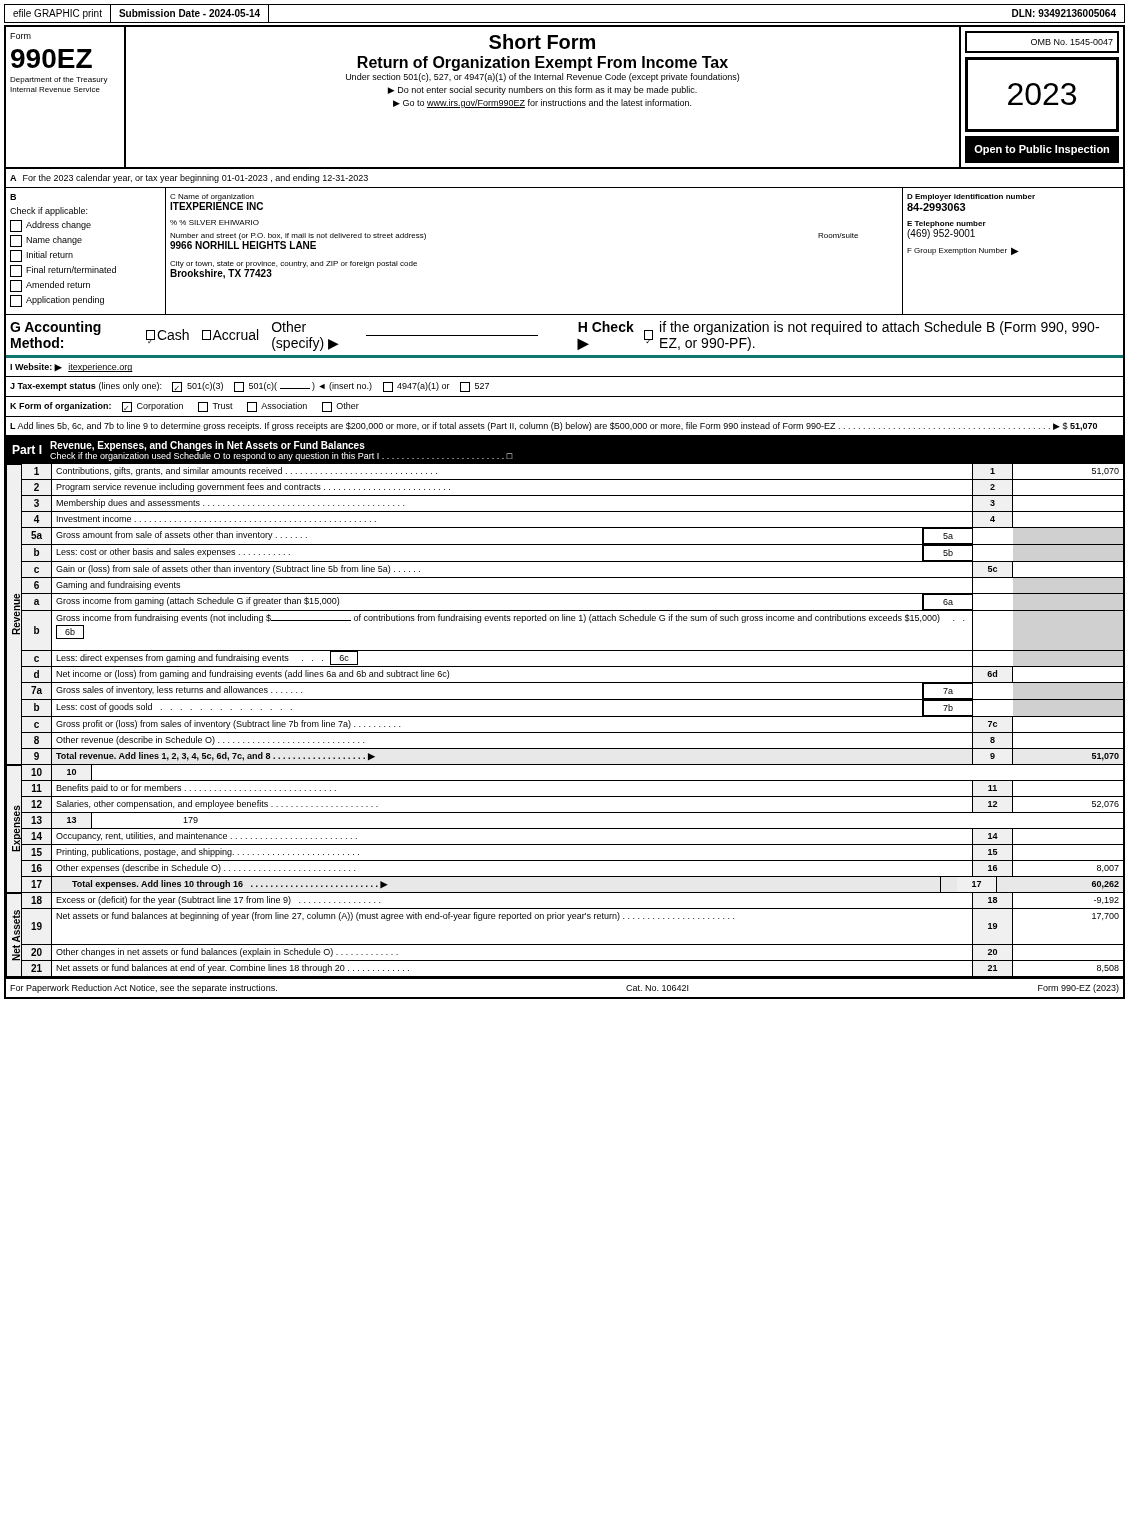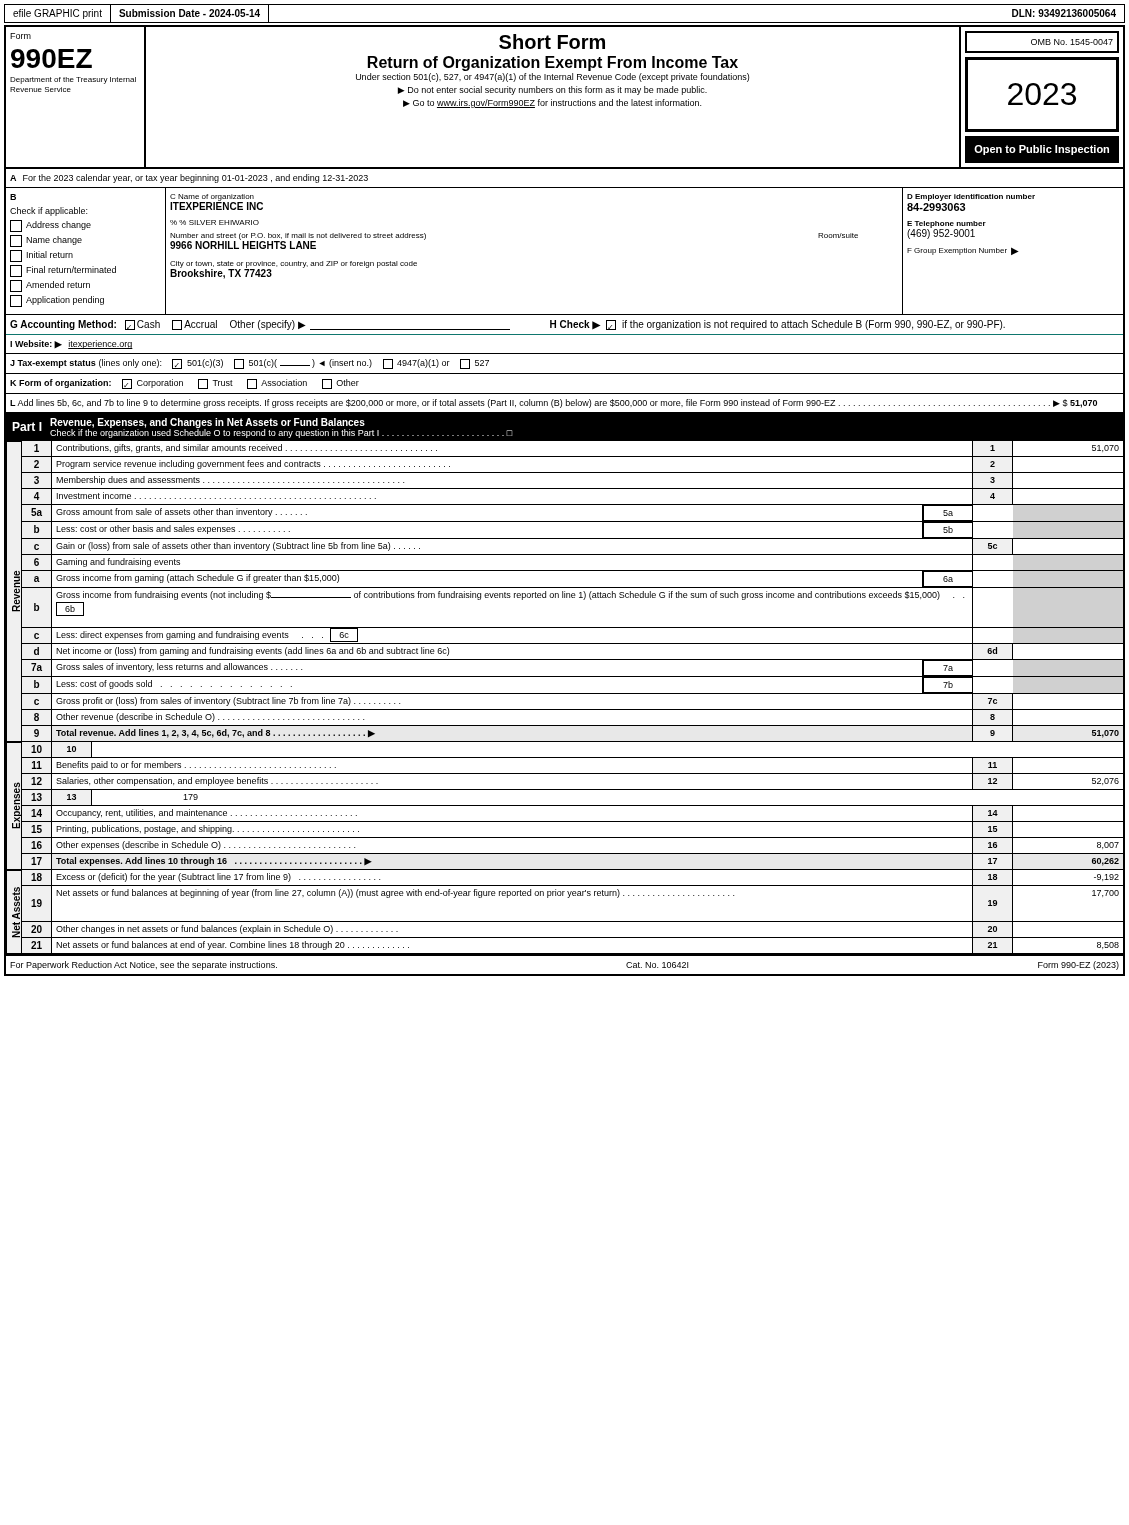--- a/index.html
+++ b/index.html
@@ -11,21 +11,21 @@
     .top-bar { display: flex; border: 1px solid #000; margin-bottom: 2px; }
     .top-bar-section { padding: 3px 8px; border-right: 1px solid #000; font-size: 10px; }
     .top-bar-section:last-child { border-right: none; }
     .top-bar-bold { font-weight: bold; }
     
     
     .form-container { border: 2px solid #000; }
     
     
     .form-header { display: flex; border-bottom: 2px solid #000; }
-    .form-left { width: 140px; border-right: 2px solid #000; padding: 4px; }
+    .form-left { width: 120px; border-right: 2px solid #000; padding: 4px; }
     .form-center { flex: 1; text-align: center; padding: 4px; border-right: 2px solid #000; }
     .form-right { width: 162px; padding: 4px; text-align: right; }
     
     .form-990ez { font-size: 28px; font-weight: bold; }
     .dept-text { font-size: 8px; line-height: 1.3; }
     
     .short-form-title { font-size: 20px; font-weight: bold; }
     .main-title { font-size: 16px; font-weight: bold; }
     .subtitle { font-size: 9px; }
     .instruction { font-size: 9px; margin-top: 3px; }
@@ -50,21 +50,21 @@
     .org-field-label { font-size: 8px; color: #000; }
     .org-field-value { font-size: 10px; font-weight: bold; margin-bottom: 6px; }
     
     .employer-section { width: 220px; padding: 4px; }
     .employer-label { font-size: 8px; font-weight: bold; }
     .employer-value { font-size: 11px; font-weight: bold; margin-bottom: 6px; }
     .phone-value { font-size: 10px; margin-bottom: 6px; }
     .group-label { font-size: 8px; }
     
     
-    .accounting-row { padding: 4px; border-bottom: 1px solid #0f766e; font-size: 10px; display: flex; align-items: flex-end; }
+    .accounting-row { padding: 4px; border-bottom: 3px solid #0f766e; font-size: 14px; display: flex; align-items: center; }
     .accounting-label { font-weight: bold; margin-right: 8px; }
     
     
     .website-row { padding: 4px; border-bottom: 1px solid #000; font-size: 9px; }
     .website-label { font-weight: bold; display: inline; }
     
     
     .tax-row { padding: 4px; border-bottom: 1px solid #000; font-size: 9px; }
     
     
@@ -447,21 +447,21 @@
           <div class="row-val"></div>
         </div>
 
         <div class="row-content">
           <div class="row-side-num">16</div>
           <div class="row-desc">Other expenses (describe in Schedule O) . . . . . . . . . . . . . . . . . . . . . . . . . . .</div>
           <div class="row-linenum">16</div>
           <div class="row-val">8,007</div>
         </div>
 
-        <div class="row-content" style="background:#e8e8e8;">
+        <div class="row-content" style="background:#e8e8e8;gap:16px;">
           <div class="row-side-num" style="font-weight:bold;">17</div>
           <div class="row-desc" style="font-weight:bold;">Total expenses. Add lines 10 through 16 &nbsp; . . . . . . . . . . . . . . . . . . . . . . . . . . ▶</div>
           <div class="row-linenum" style="font-weight:bold;">17</div>
           <div class="row-val" style="font-weight:bold;">60,262</div>
         </div>
 
       </div>
     </div>
 
     <div class="side-section">

